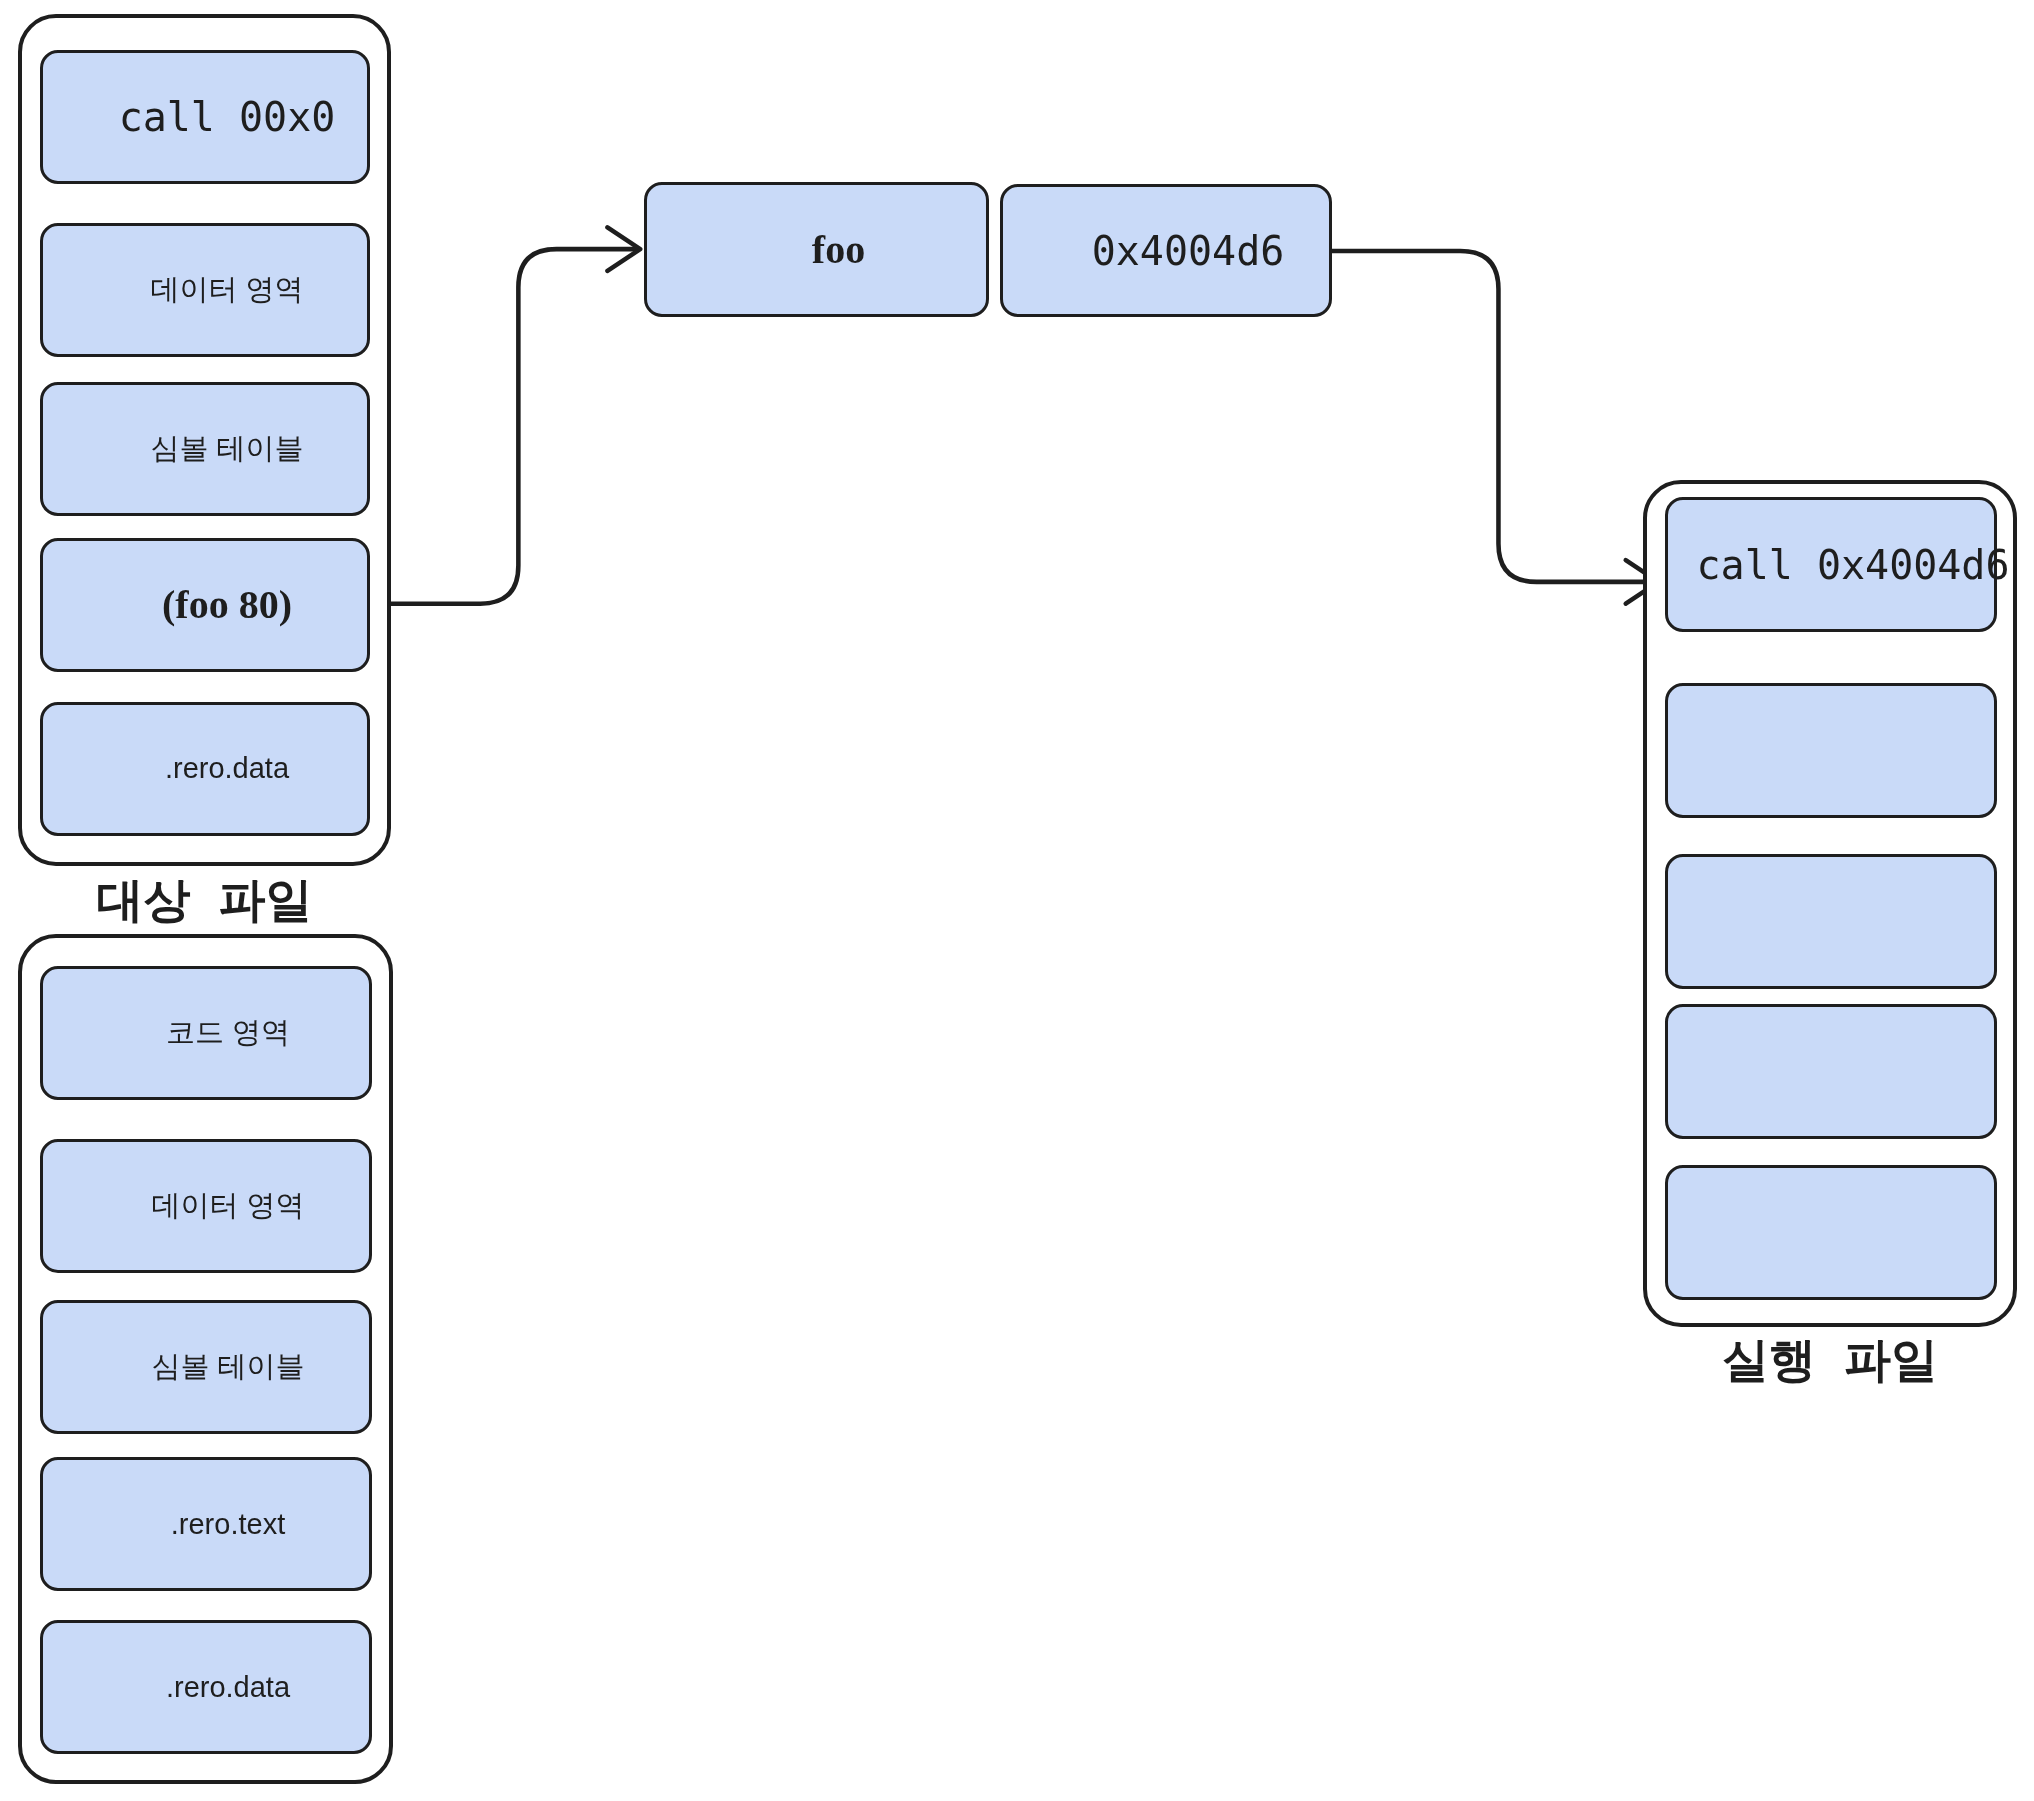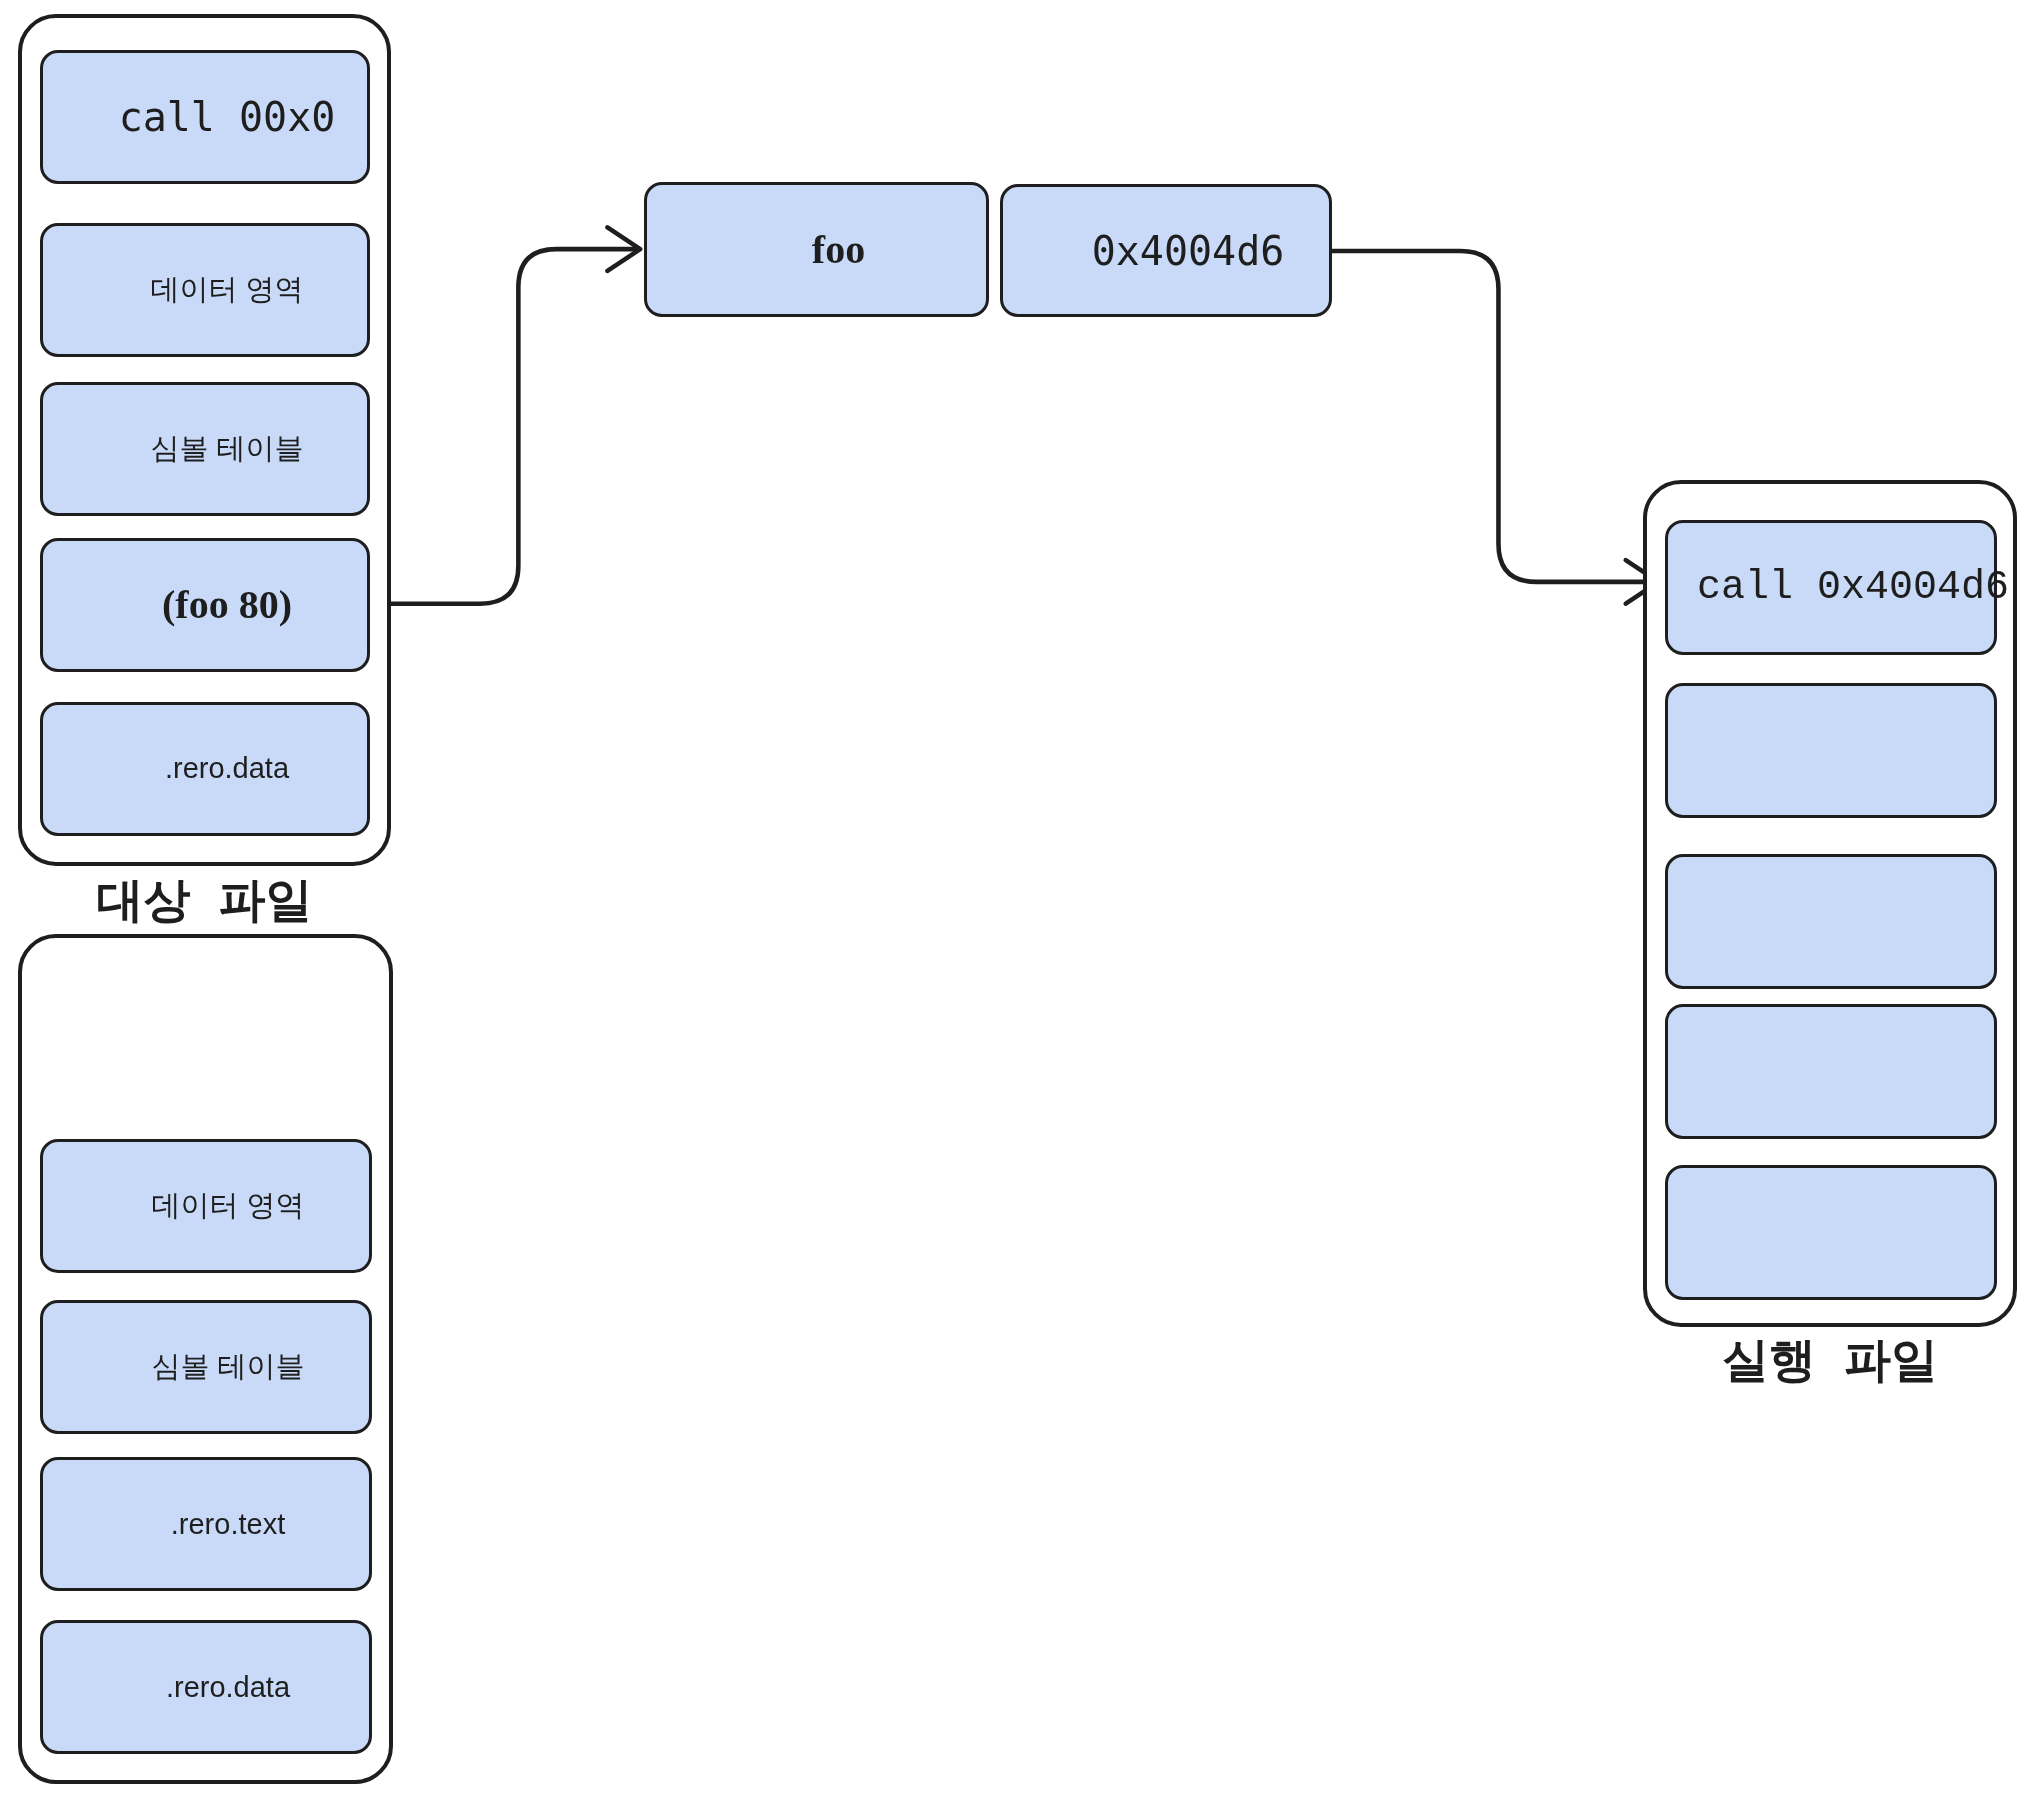--- a/index.html
+++ b/index.html
@@ -63,21 +63,21 @@
   #obj2 .b2 { top: 201px; }
   #obj2 .b3 { top: 362px; }
   #obj2 .b4 { top: 519px; }
   #obj2 .b5 { top: 682px; }
   
   #sym-name { left: 644px;  top: 182px; width: 345px; height: 135px; }
   #sym-addr { left: 1000px; top: 184px; width: 332px; height: 133px; }
   
   #exe { left: 1643px; top: 480px; width: 374px; height: 847px; }
   #exe .box { left: 18px; width: 332px; height: 135px; }
-  #exe .b1 { top: 36px; font-family: Liberation Mono, monospace; }
+  #exe .b1 { top: 13px; }
   #exe .b2 { top: 199px; }
   #exe .b3 { top: 370px; }
   #exe .b4 { top: 520px; }
   #exe .b5 { top: 681px; }
   #label-exe { left: 1643px; top: 1329px; width: 374px; }
   
   #arrows {
     position: absolute;
     left: 0; top: 0;
     width: 2035px; height: 1802px;
@@ -114,20 +114,21 @@
     <div class="box b3 t-kr">심볼 테이블</div>
     <div class="box b4 t-hand">(foo 80)</div>
     <div class="box b5 t-kr">.rero.data</div>
   </div>
   <div id="label-obj1" class="file-label">대상 파일</div>
 
   <div id="sym-name" class="box t-hand">foo</div>
   <div id="sym-addr" class="box t-mono">0x4004d6</div>
 
   <div id="obj2" class="container">
+    <div class="box b1 t-kr">코드 영역</div>
     <div class="box b2 t-kr">데이터 영역</div>
     <div class="box b3 t-kr">심볼 테이블</div>
     <div class="box b4 t-kr">.rero.text</div>
     <div class="box b5 t-kr">.rero.data</div>
   </div>
 
   <div id="exe" class="container">
     <div class="box b1 t-mono">call 0x4004d6</div>
     <div class="box b2"></div>
     <div class="box b3"></div>

